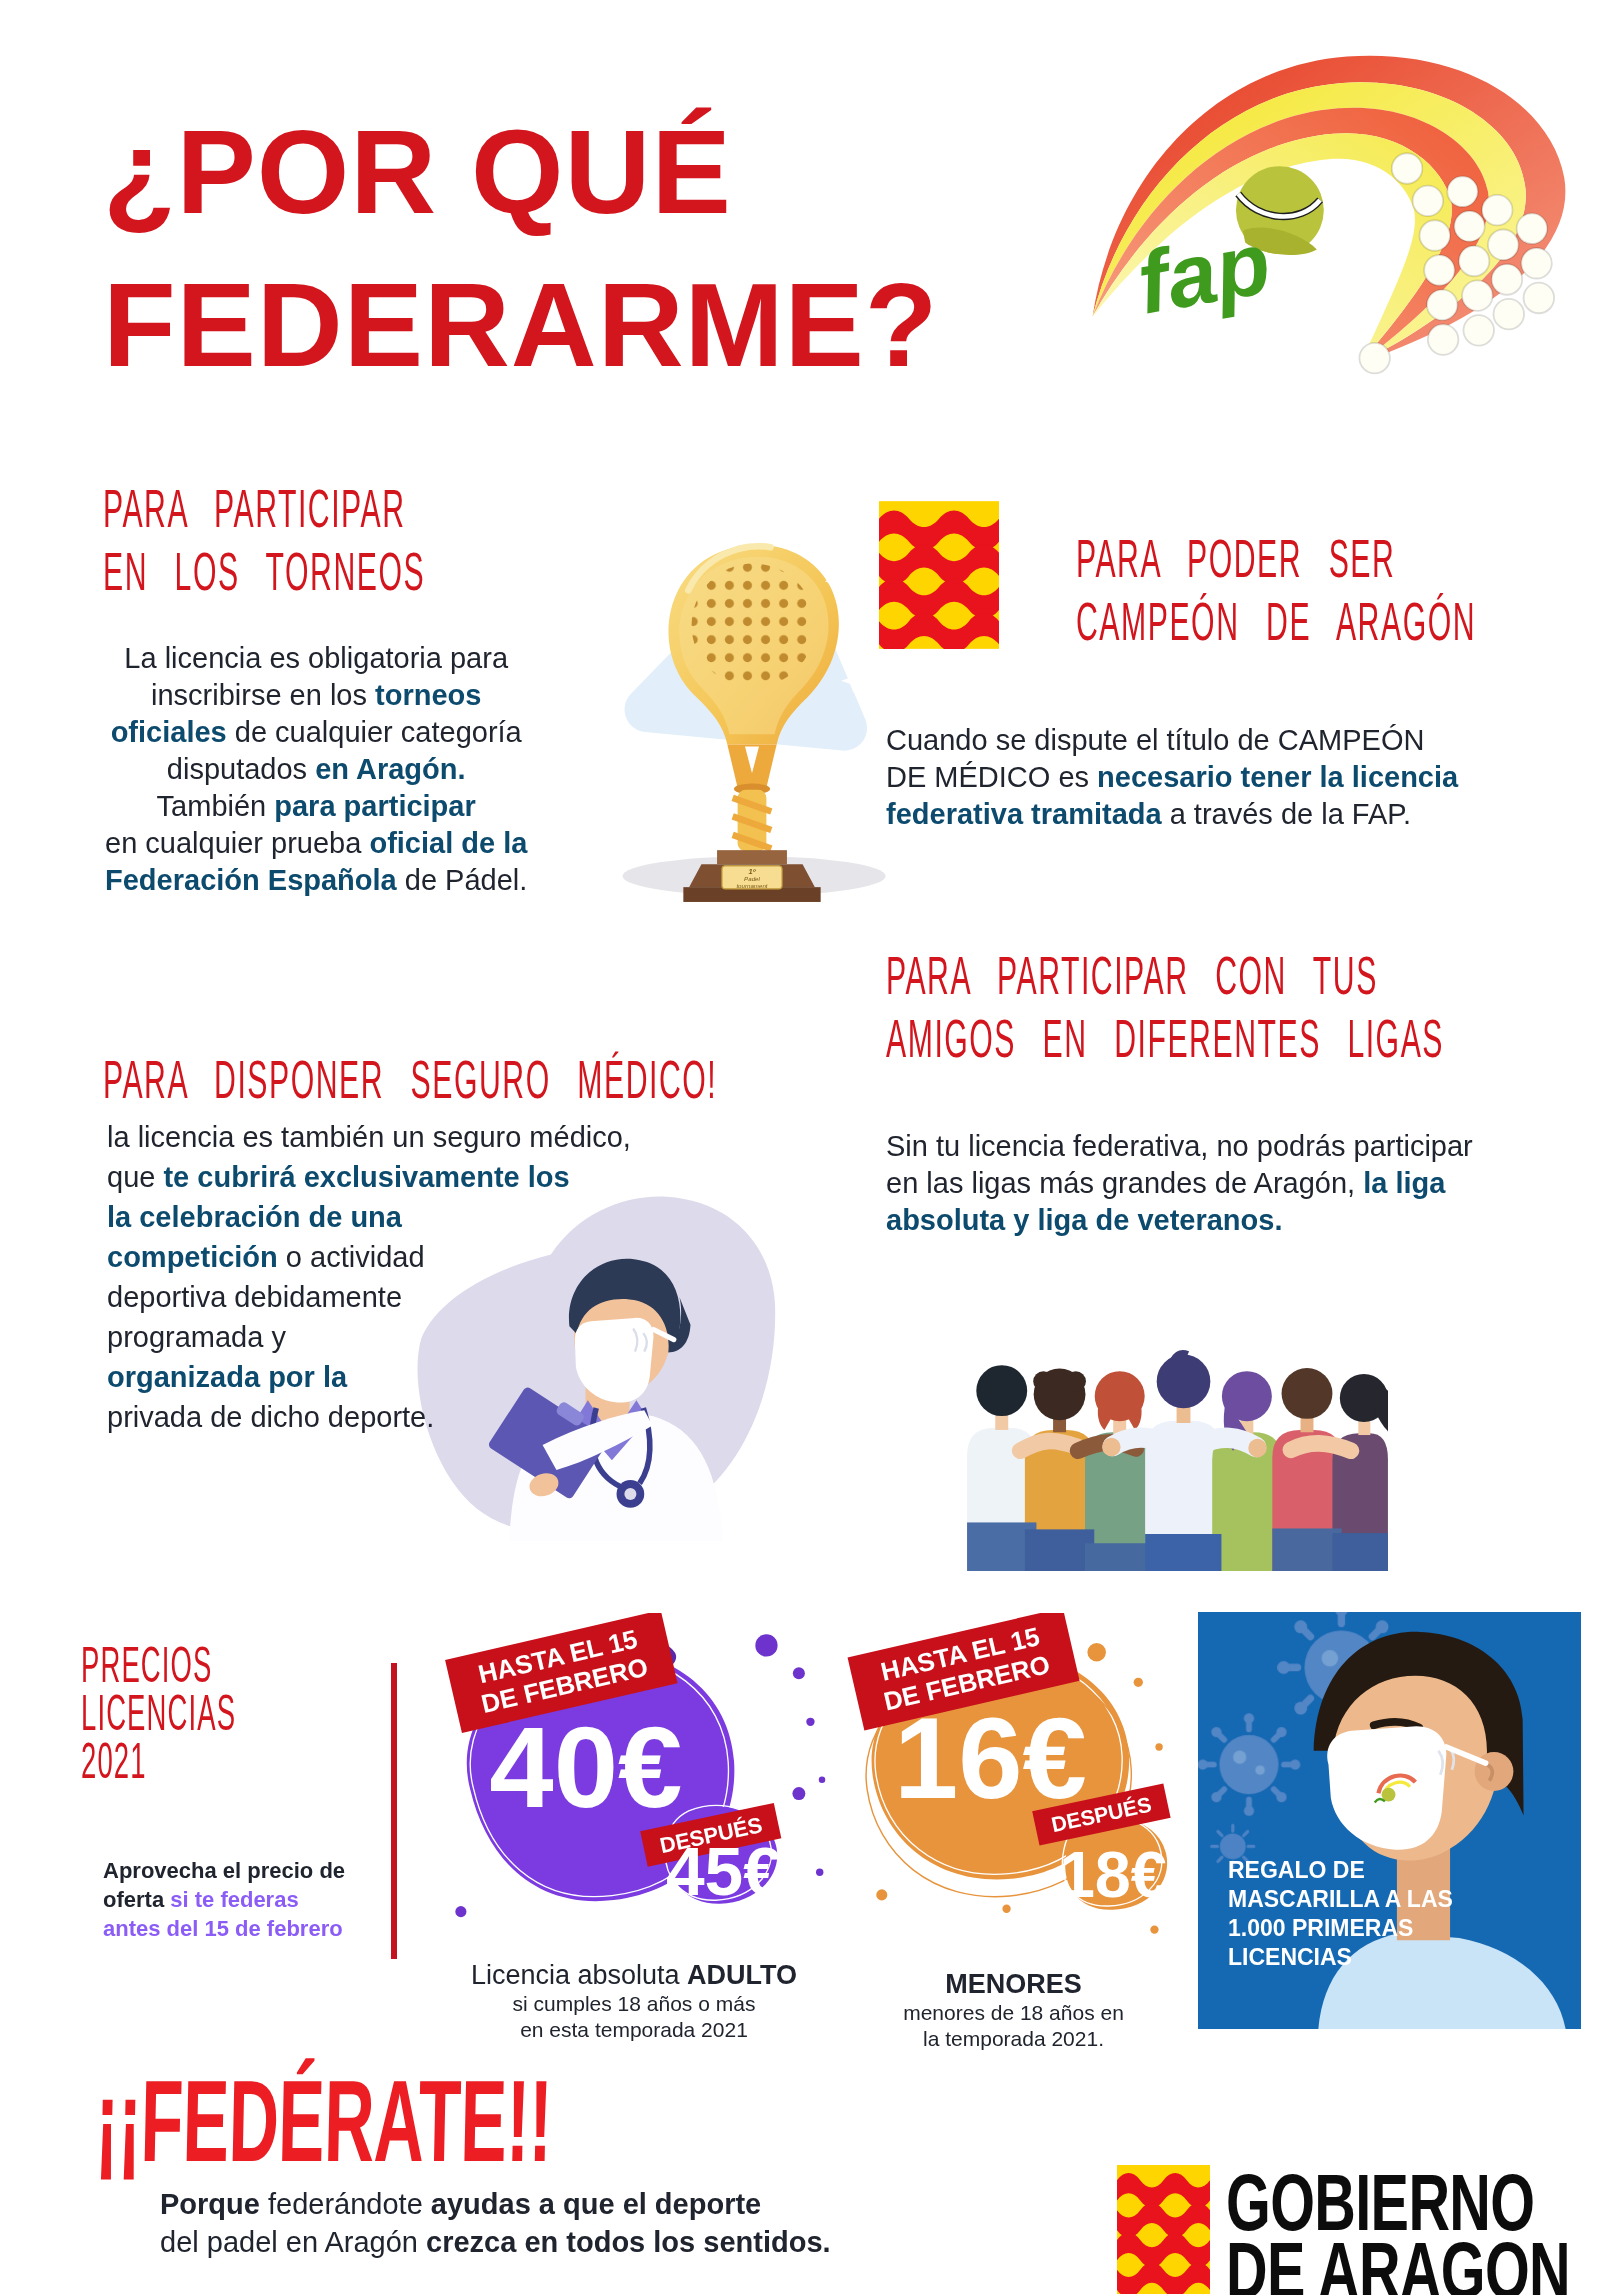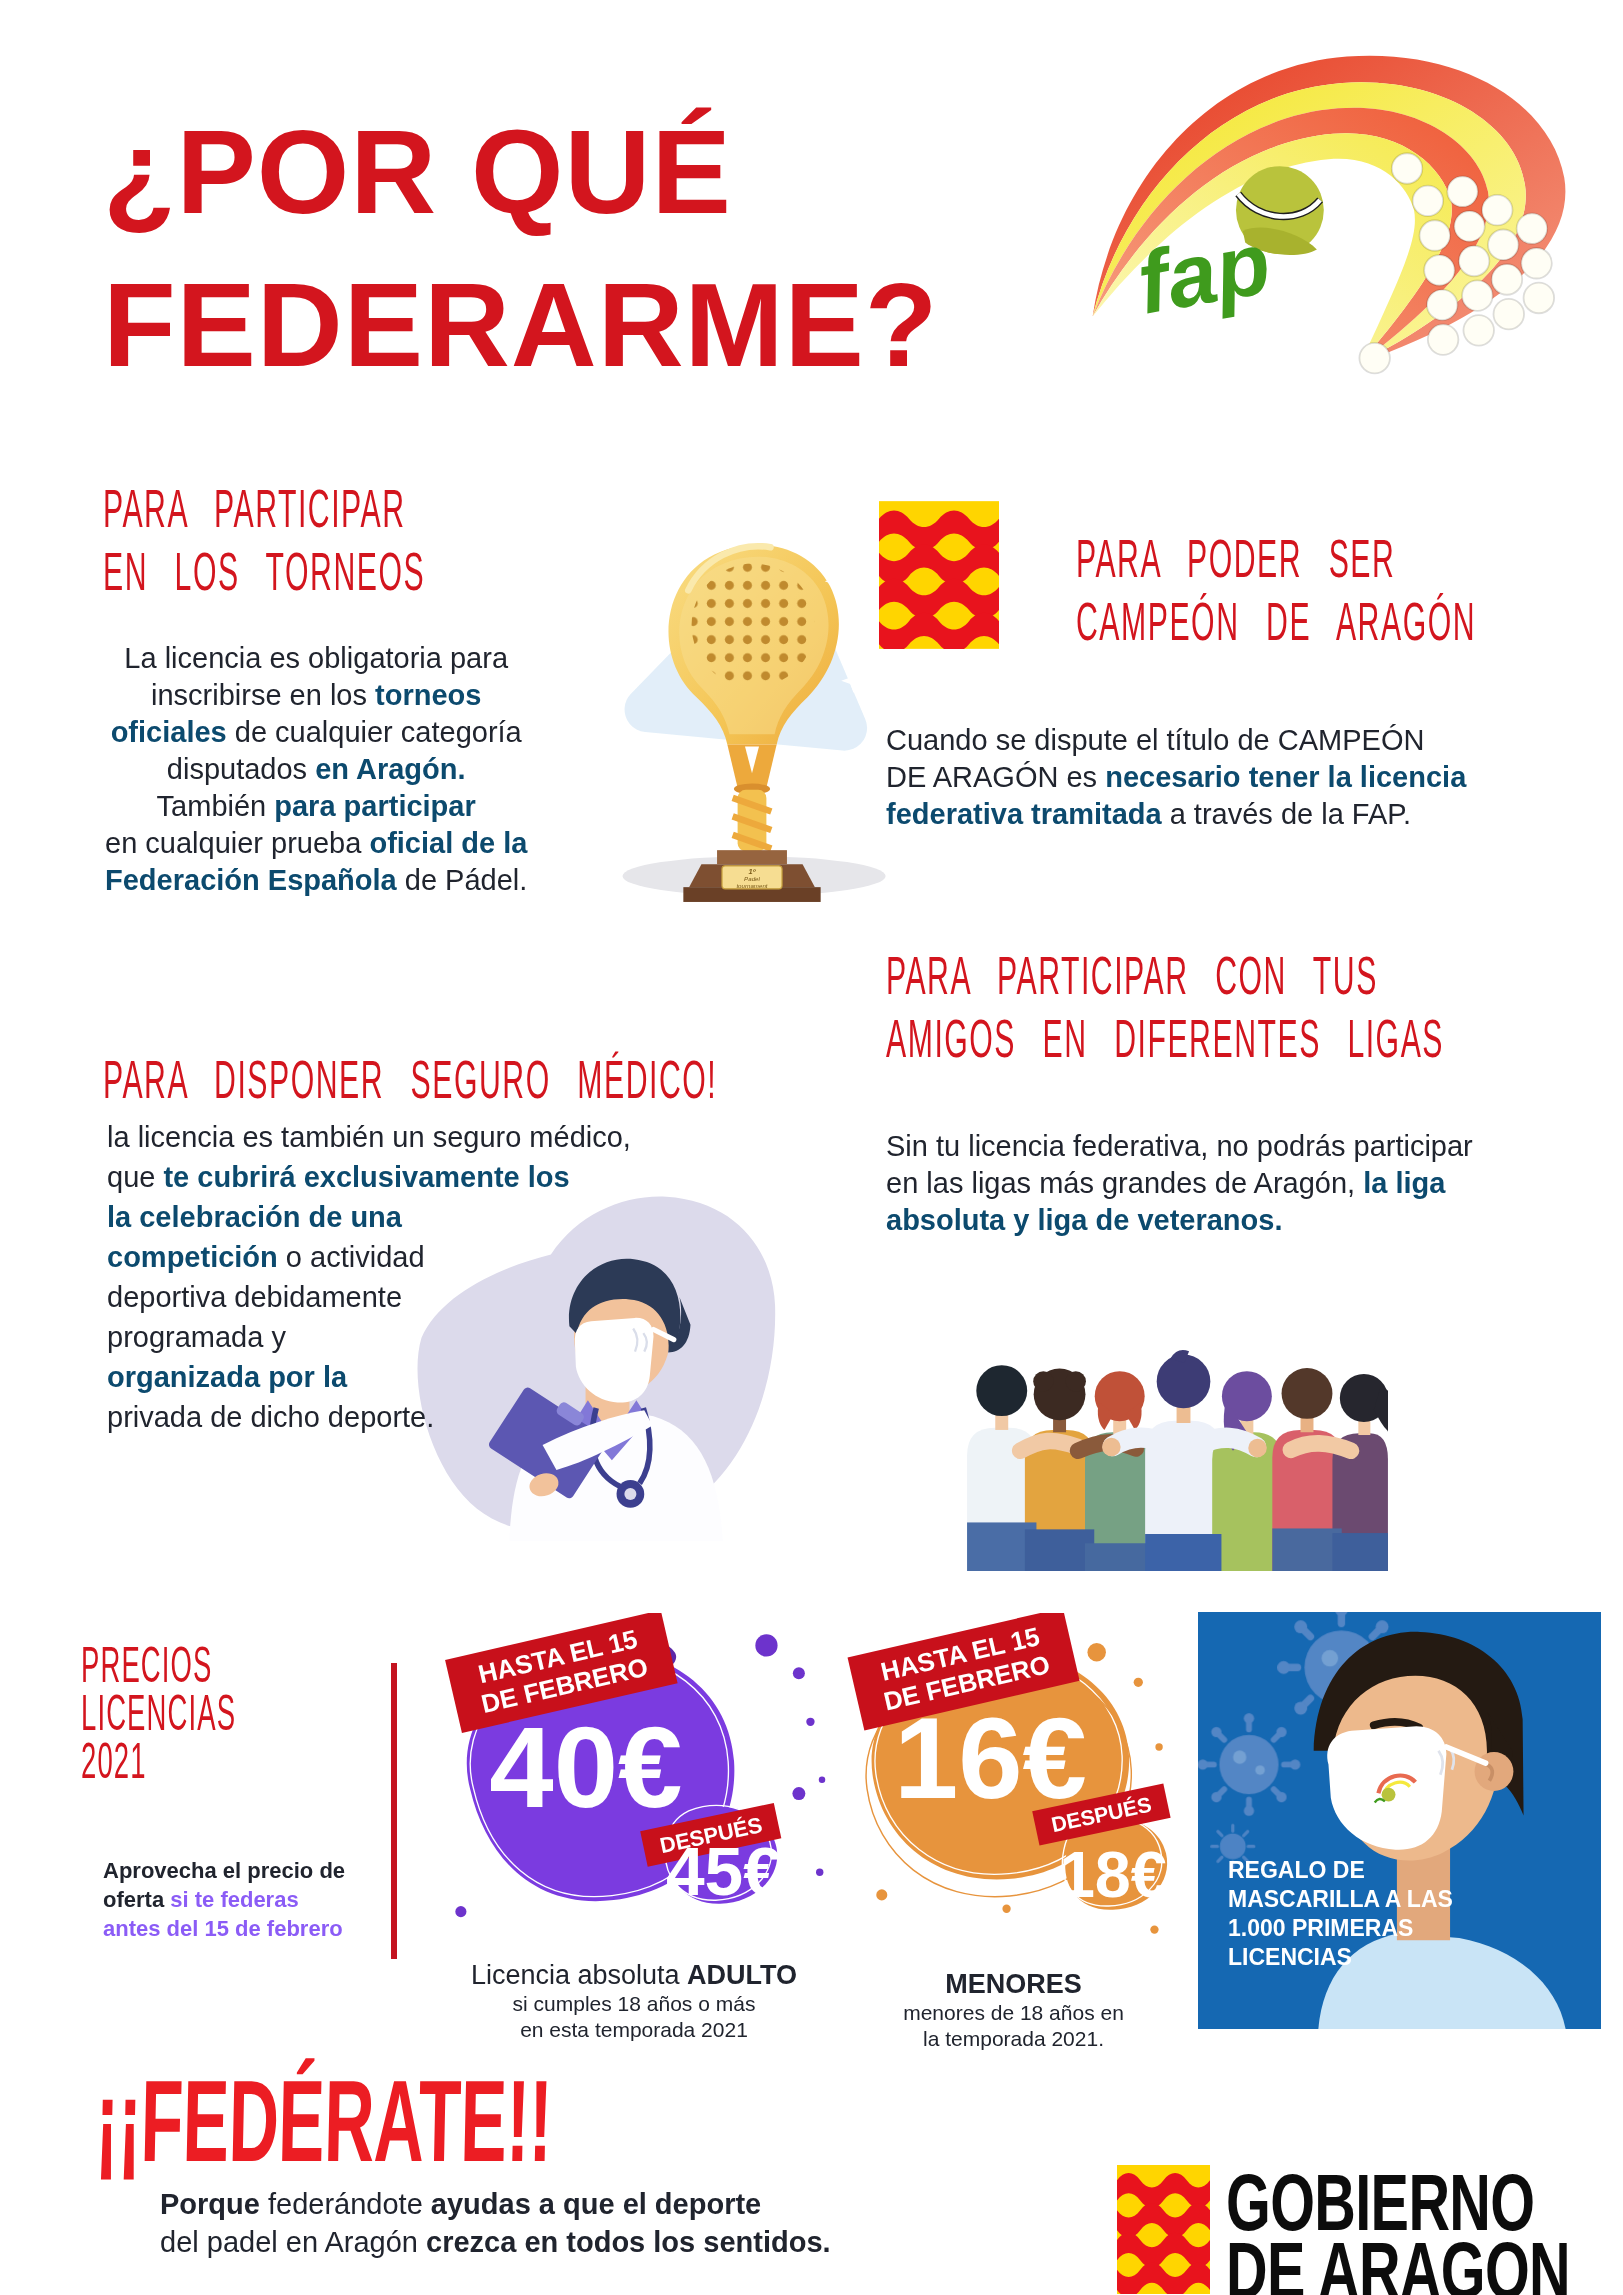--- a/index.html
+++ b/index.html
@@ -24,21 +24,21 @@
   .precbody{font-size:22px;line-height:29px;font-weight:700;white-space:nowrap;margin-left:20px;}
   .precbody .r{color:#8b5cf6;}
   .divider{left:391px;top:1663px;width:6px;height:296px;background:#c41320;}
   
   .cap{text-align:center;white-space:nowrap;}
   .cap .l1{font-size:27px;line-height:30.5px;}
   .cap .l1 .b{font-weight:700;}
   .cap .l2{font-size:21px;line-height:26px;}
   .cap1b{font-size:27px;line-height:30.5px;font-weight:700;}
   
-  .maskbox{left:1198px;top:1612px;width:383px;height:417px;background:#1568b2;padding-left:20px;}
+  .maskbox{left:1198px;top:1612px;width:383px;height:417px;background:#1568b2;}
   .masktext{position:absolute;left:30px;top:244px;color:#fff;font-weight:700;
             font-size:23px;line-height:29px;white-space:nowrap;}
   
   .federate{left:97px;top:2054px;font-size:116px;font-weight:700;color:#ec1d23;
             transform:scaleX(.6) skewX(-2deg);transform-origin:left top;white-space:nowrap;letter-spacing:-0.9px;}
   .bottomp{font-size:29px;line-height:38px;white-space:nowrap;}
   .bottomp .b{font-weight:700;}
   
   .gobtxt{font-size:80px;line-height:68px;font-weight:700;color:#0c0c0c;
           transform:scaleX(.72);transform-origin:left top;white-space:nowrap;letter-spacing:-0.9px;}
@@ -173,21 +173,21 @@
       <path d="M0,260 c20,24 45,24 65,0 c20,-24 45,-24 65,0 c20,24 45,24 65,0 c20,-24 45,-24 65,0 l0,50 c-20,-24 -45,-24 -65,0 c-20,24 -45,24 -65,0 c-20,-24 -45,-24 -65,0 c-20,24 -45,24 -65,0 Z"></path>
     </g>
   </svg>
 </div>
 <div class="abs hred" style="left:1076px;top:527px;">
   <div>PARA PODER SER</div>
   <div>CAMPEÓN DE ARAGÓN</div>
 </div>
 <div class="abs bodytxt" style="left:886px;top:722px;">
   <div><span>Cuando se dispute el título de CAMPEÓN</span></div>
-  <div><span>DE ARAGÓN es </span><span class="b">necesario tener la licencia</span></div>
+  <div><span>DE MÉDICO es </span><span class="b">necesario tener la licencia</span></div>
   <div><span class="b">federativa tramitada</span><span> a través de la FAP.</span></div>
 </div>
 
 <div class="abs hred" style="left:886px;top:944px;">
   <div>PARA PARTICIPAR CON TUS</div>
   <div>AMIGOS EN DIFERENTES LIGAS</div>
 </div>
 <div class="abs bodytxt" style="left:886px;top:1128px;">
   <div><span>Sin tu licencia federativa, no podrás participar</span></div>
   <div><span>en las ligas más grandes de Aragón, </span><span class="b">la liga</span></div>

